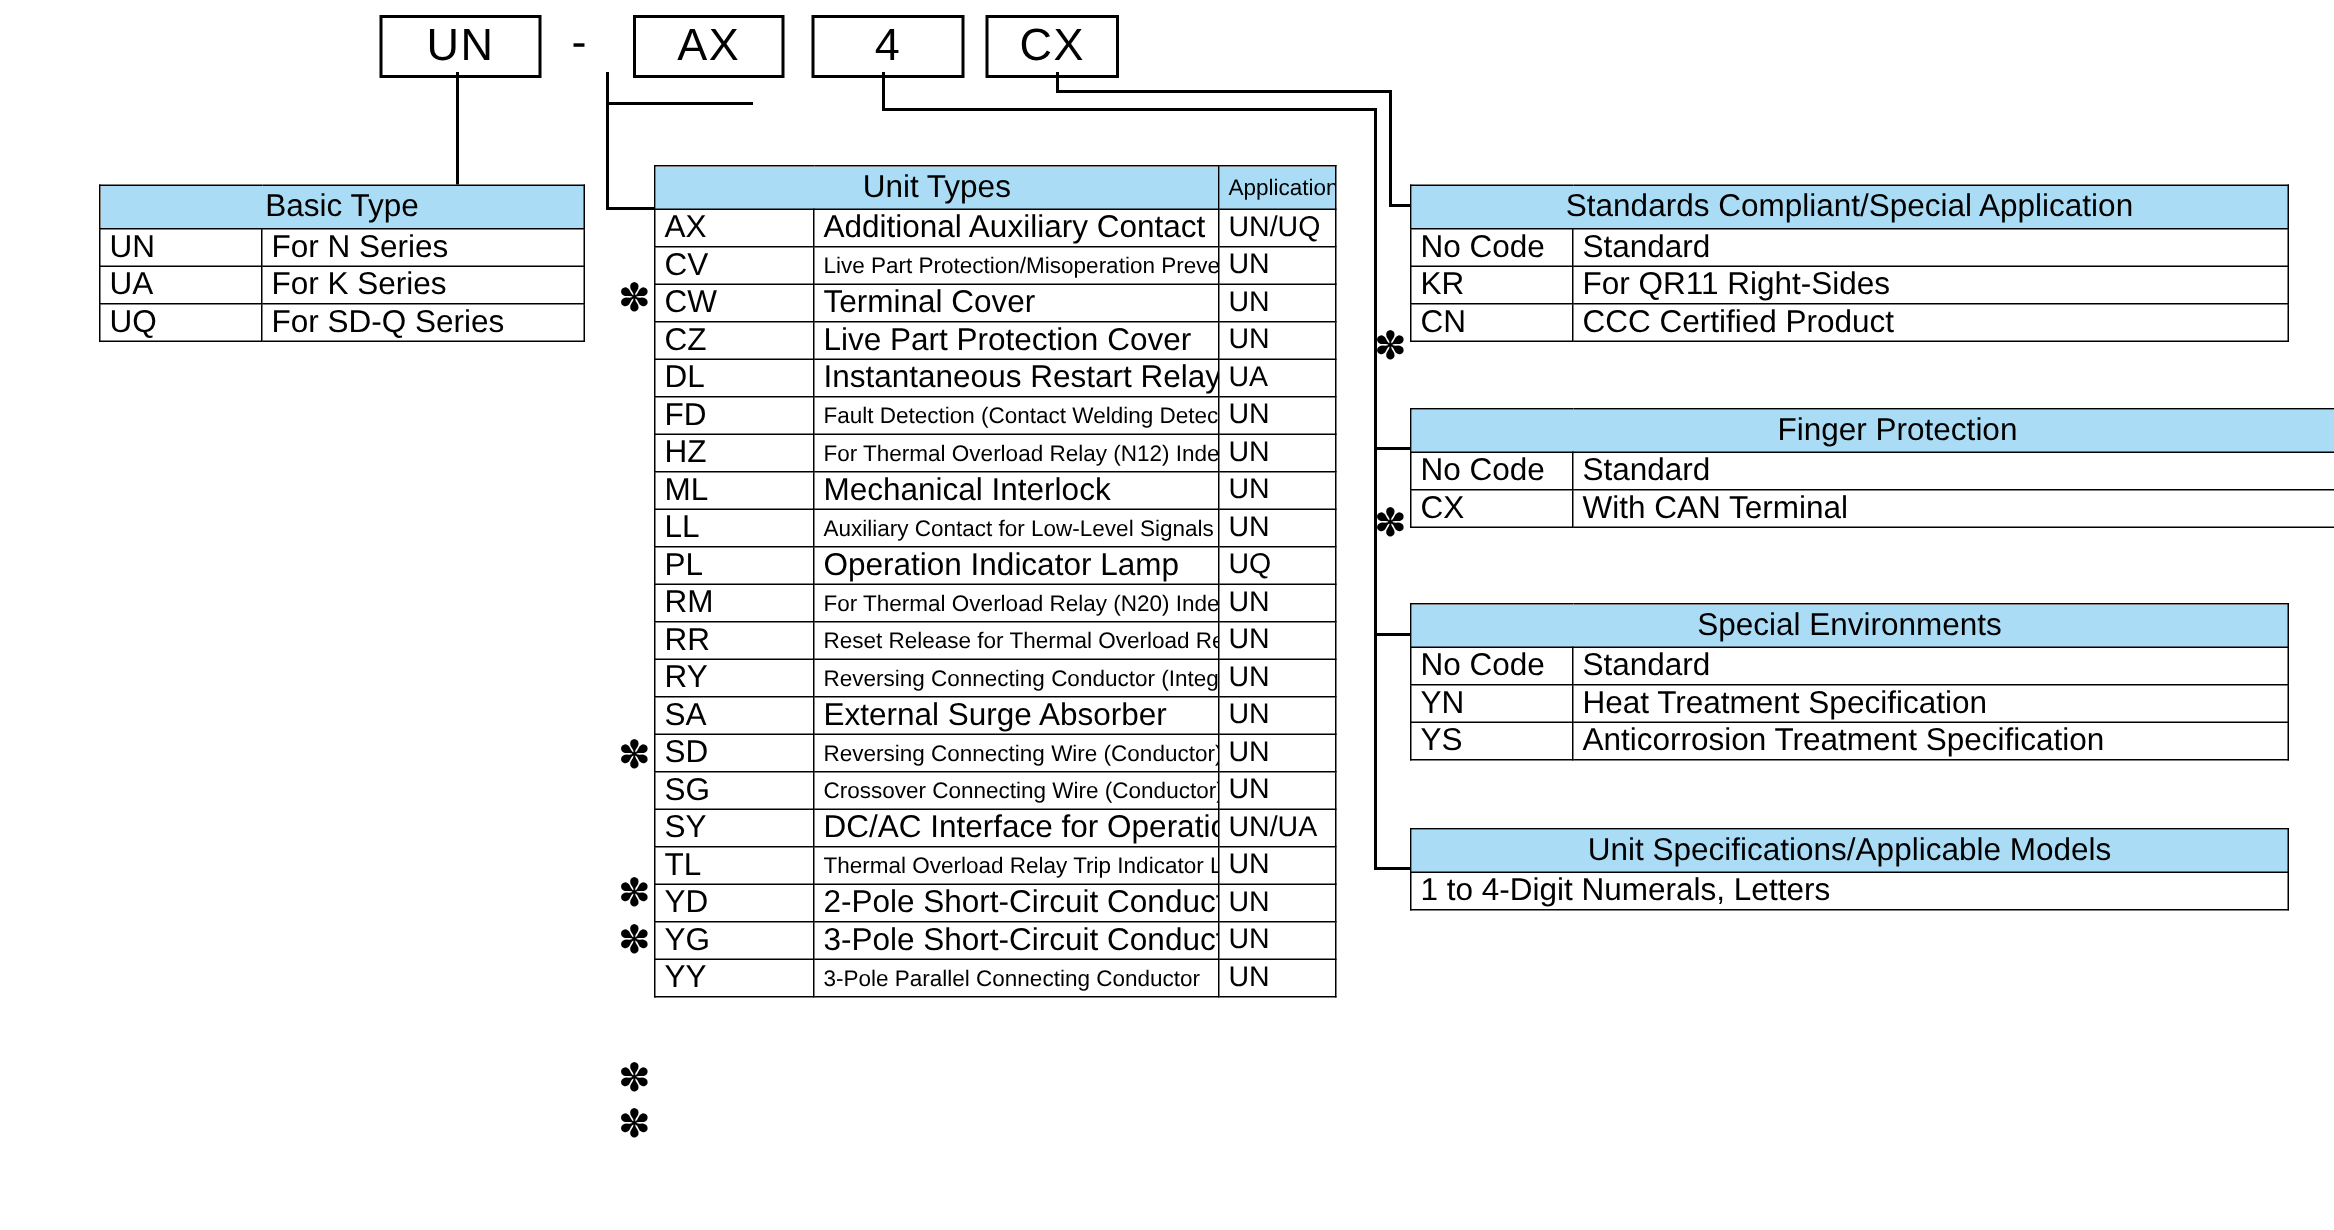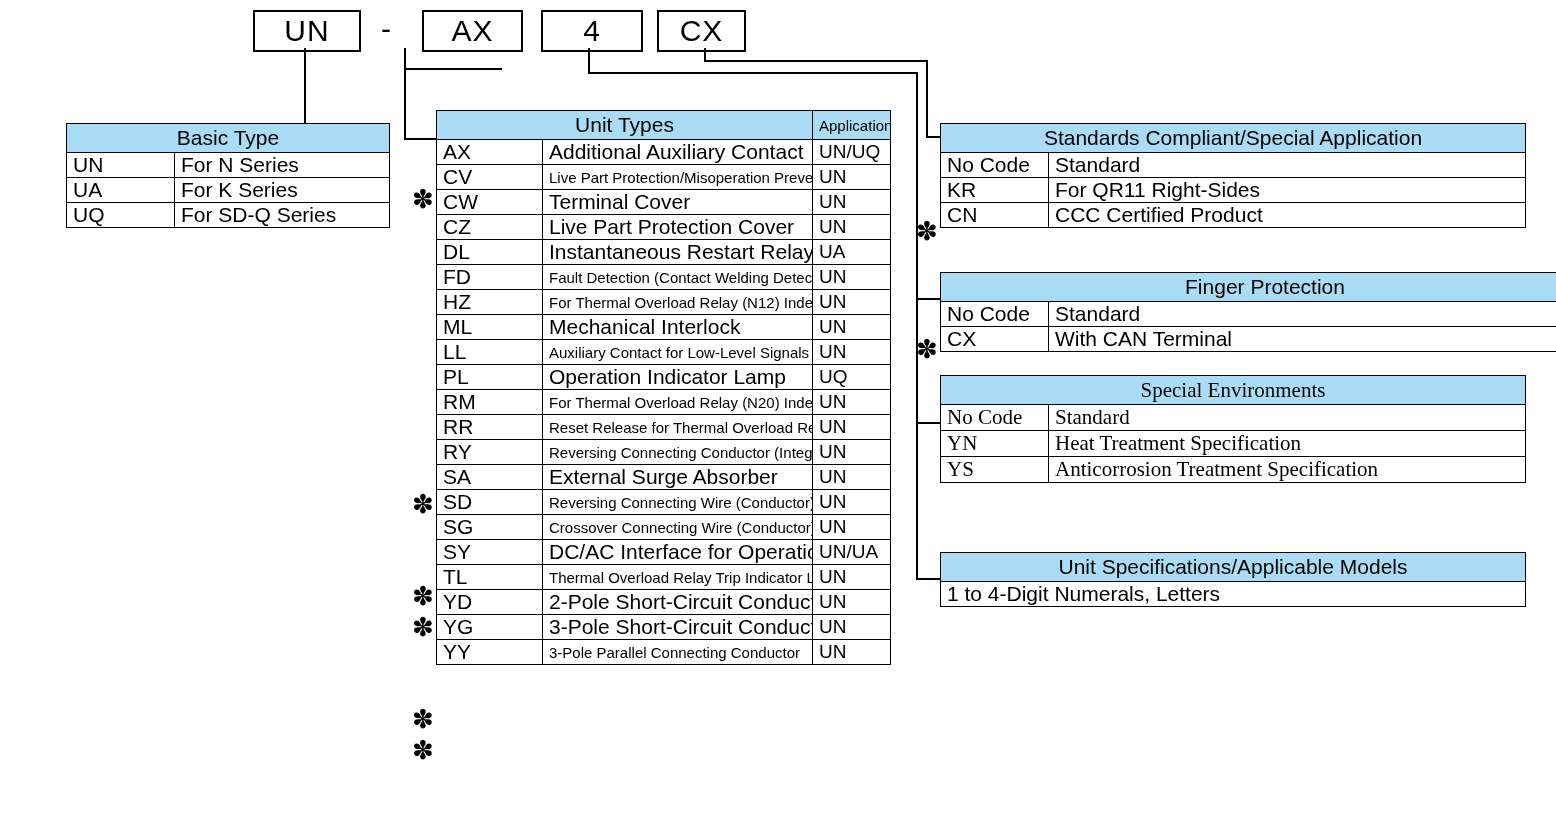--- a/index.html
+++ b/index.html
@@ -284,21 +284,21 @@
         <td class="desc">Standard</td>
       </tr>
       <tr>
         <td class="codecell">CX</td>
         <td class="desc">With CAN Terminal</td>
       </tr>
     </tbody>
   </table>
   <div class="ast" style="left:916px;top:336px;">✽</div>
 
-  <table class="tbl" style="left:940px;top:375px;width:586px;font-family:Liberation Serif, serif;">
+  <table class="tbl" style="left:940px;top:402px;width:586px;">
     <colgroup>
         <col style="width:108px">
         <col>
       </colgroup>
     <tbody>
       <tr>
         <td class="hdr" colspan="2">Special Environments</td>
       </tr>
       <tr>
         <td class="codecell">No Code</td>

